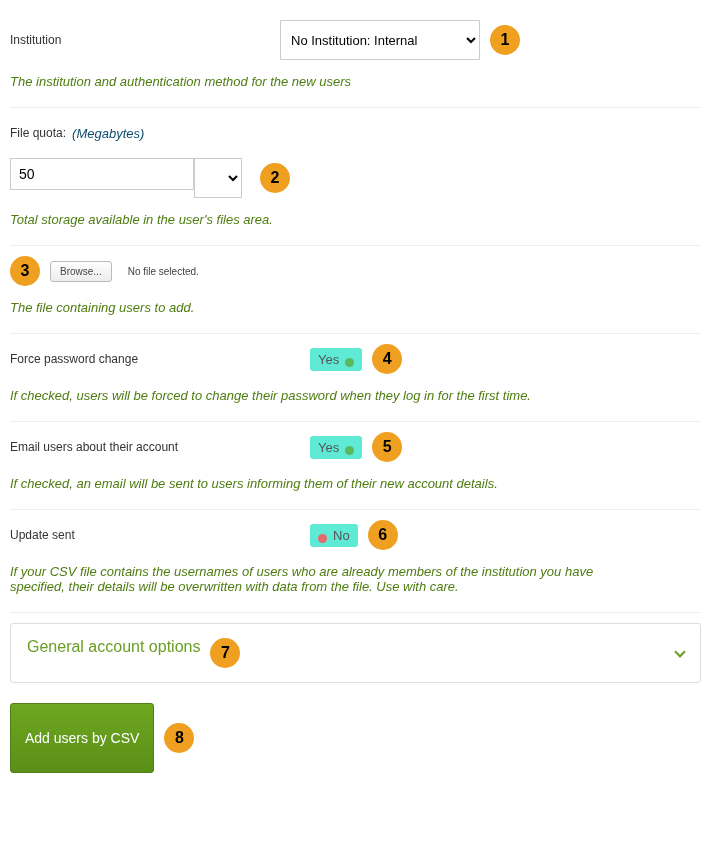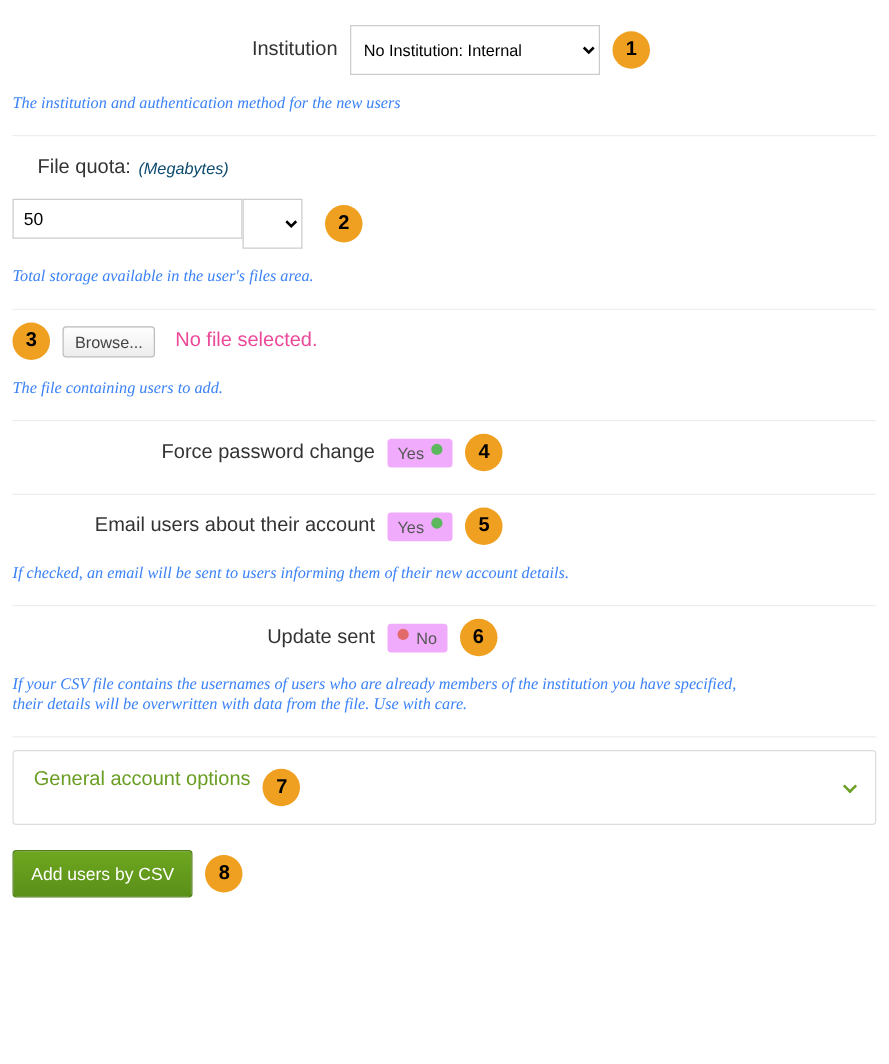--- a/index.html
+++ b/index.html
@@ -21,30 +21,28 @@
   }
   .field-line {
     display: flex;
     align-items: center;
     gap: 10px;
     min-height: 30px;
   }
   .label {
     width: 260px;
     color: #333;
-    font-size: 16px;
-    text-align: right;
-  }
-  .label.inline { width: auto; margin-left: 20px; }
+    font-size: 12px;
+  }
+  .label.inline { width: auto; }
   .help {
     font-style: italic;
-    color: #3b82f6;
+    color: #4d7c0f;
     font-size: 13px;
     margin-top: 14px;
-    font-family: Liberation Serif, serif;
   }
   .unit {
     font-style: italic;
     color: #0c4a6e;
     font-size: 13px;
   }
   select {
     font-size: 13px;
     padding: 4px 6px;
     border: 1px solid #ccc;
@@ -57,34 +55,34 @@
     padding: 4px 8px;
     border: 1px solid #ccc;
     height: 32px;
     background: #fff;
   }
   .quota-wrap { display: flex; }
   .quota-num { width: 184px; border-right: none; }
   .quota-unit-sel { width: 48px; }
   .req { color: #d9534f; margin-left: 3px; }
   .btn-browse {
-    font-size: 13px;
+    font-size: 10px;
     border: 1px solid #bbb;
     background: linear-gradient(#fefefe, #ededed);
     border-radius: 3px;
     padding: 4px 9px;
     cursor: pointer;
     color: #444;
   }
-  .file-status { color: #ec4899; font-size: 16px; margin-left: 6px; }
+  .file-status { color: #404040; font-size: 10px; margin-left: 6px; }
   .toggle {
     display: inline-flex;
-    align-items: flex-start;
+    align-items: flex-end;
     gap: 6px;
-    background: #f0abfc;
+    background: #5eead4;
     border-radius: 3px;
     padding: 4px 8px;
     font-size: 13px;
     color: #555;
     cursor: pointer;
   }
   .dot { width: 9px; height: 9px; border-radius: 50%; display: inline-block; }
   .dot-green { background:#5cb85c; }
   .dot-red { background:#e26a6a; }
   .callout {
@@ -121,21 +119,21 @@
     width: 8px; height: 8px;
     margin-top:-3px;
   }
   .btn-primary {
     display: inline-flex;
     align-items: center;
     background: linear-gradient(#6ea720, #5a8f18);
     color: #fff;
     border: 1px solid #4f7f15;
     border-radius: 3px;
-    padding: 10px 14px;
+    padding: 26px 14px;
     font-size: 14px;
     cursor: pointer;
   }
   .submit-line { display: flex; align-items: center; gap: 10px; margin-top: 6px; }
 </style>
 </head>
 <body>
 
 <div class="row">
   <div class="field-line">
@@ -177,20 +175,21 @@
 
 <div class="row">
   <div class="field-line">
     <div class="label" style="width:290px;">Force password change</div>
     <span class="toggle">
       <span>Yes</span>
       <span class="dot dot-green"></span>
     </span>
     <span class="callout">4</span>
   </div>
+  <div class="help">If checked, users will be forced to change their password when they log in for the first time.</div>
 </div>
 <div class="divider"></div>
 
 <div class="row">
   <div class="field-line">
     <div class="label" style="width:290px;">Email users about their account</div>
     <span class="toggle">
       <span>Yes</span>
       <span class="dot dot-green"></span>
     </span>

